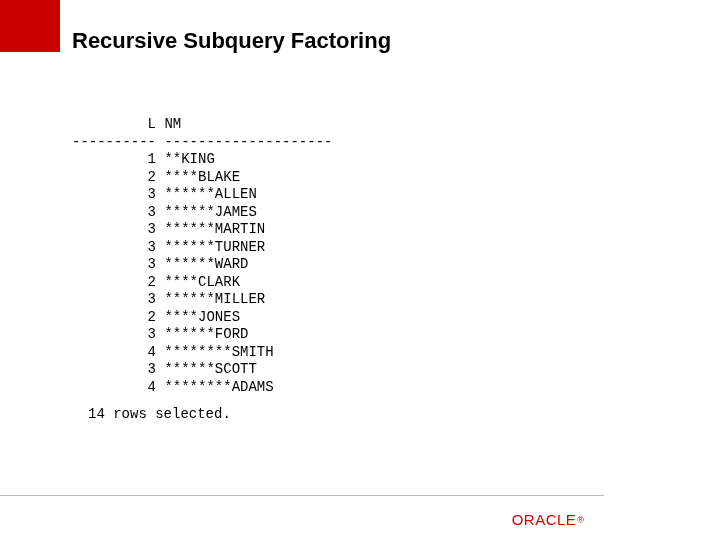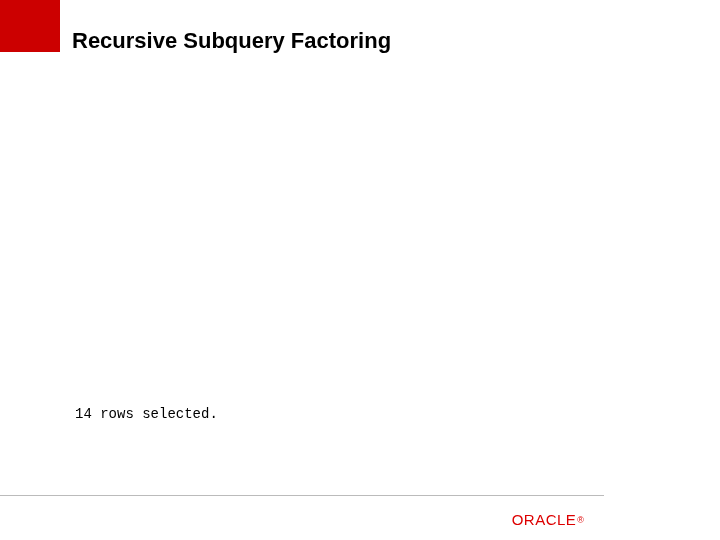--- a/index.html
+++ b/index.html
@@ -13,37 +13,53 @@
       left: 72px;
       font-family: "Courier New", Courier, monospace;
       font-size: 14px;
       line-height: 1.25;
       white-space: pre;
       color: #000;
     }
     .status {
       position: absolute;
       top: 406px;
-      left: 75px;
+      left: 88px;
       font-family: "Courier New", Courier, monospace;
       font-size: 14px;
       color: #000;
     }
     .footer-line { position: absolute; bottom: 44px; left: 0; right: 0; height: 1px; background: #bbb; }
     .logo { position: absolute; bottom: 12px; right: 20px; display: flex; align-items: center; }
     .logo-text { color: #d00; font-weight: normal; font-size: 15px; letter-spacing: 0.5px; font-family: Arial, sans-serif; }
     .logo-reg { color: #d00; font-size: 9px; vertical-align: top; margin-left: 1px; }
   </style>
 </head>
 <body>
 
 <div class="slide">
   <div class="red-block"></div>
   <div class="title">Recursive Subquery Factoring</div>
 
+  <div class="code-block" id="code-block">         L NM
+---------- --------------------
+         1 **KING
+         2 ****BLAKE
+         3 ******ALLEN
+         3 ******JAMES
+         3 ******MARTIN
+         3 ******TURNER
+         3 ******WARD
+         2 ****CLARK
+         3 ******MILLER
+         2 ****JONES
+         3 ******FORD
+         4 ********SMITH
+         3 ******SCOTT
+         4 ********ADAMS</div>
 
   <div class="status">14 rows selected.</div>
 
   <div class="footer-line"></div>
   <div class="logo">
     <span class="logo-text">ORACLE</span>
       <span class="logo-reg">®</span>
   </div>
 </div>
 

